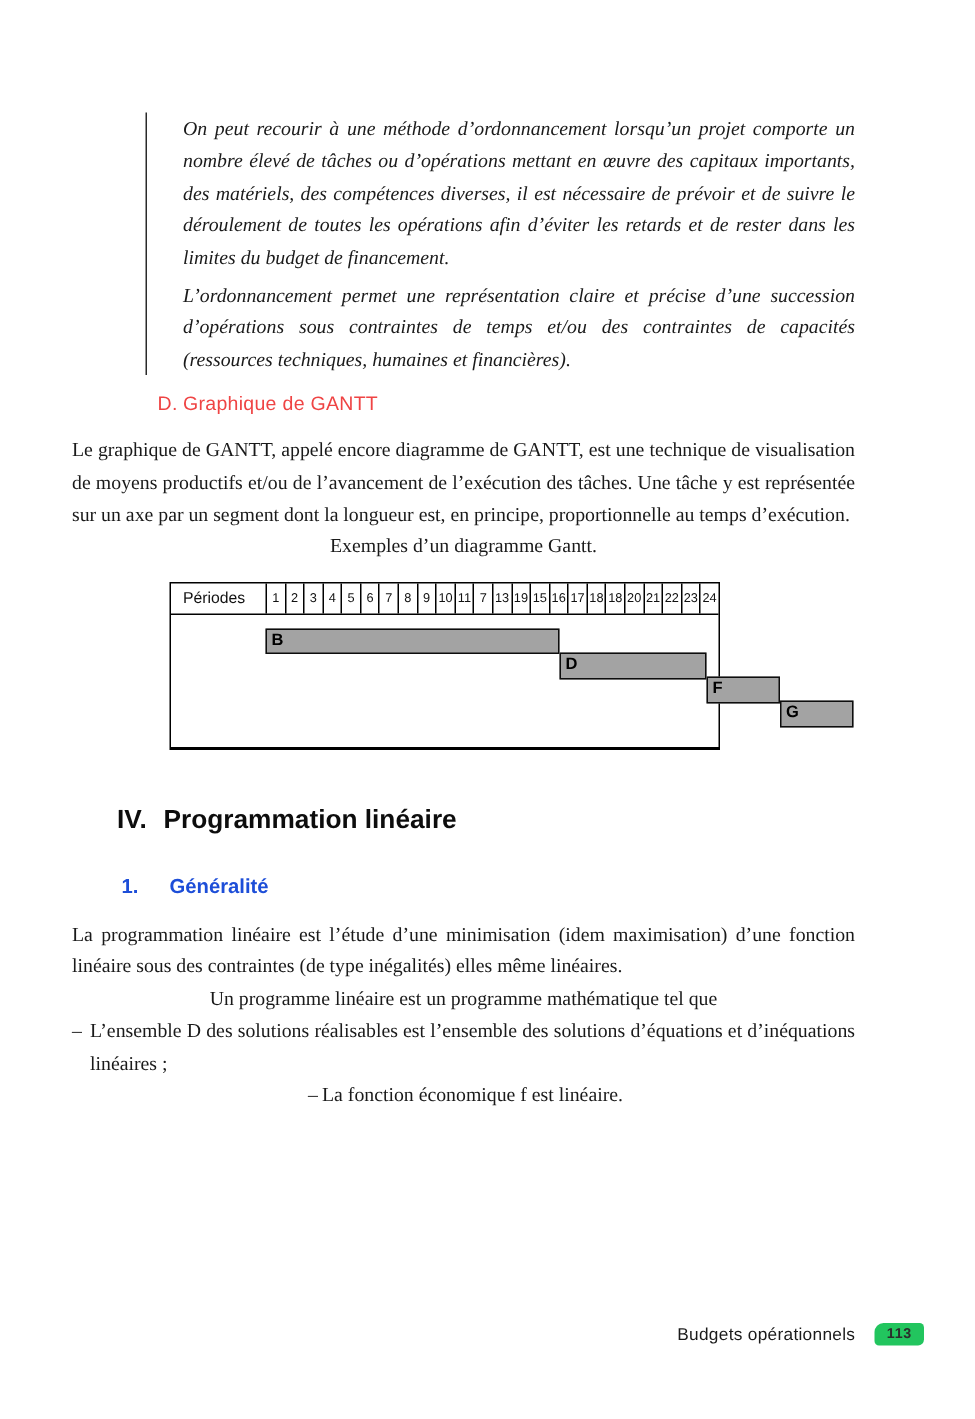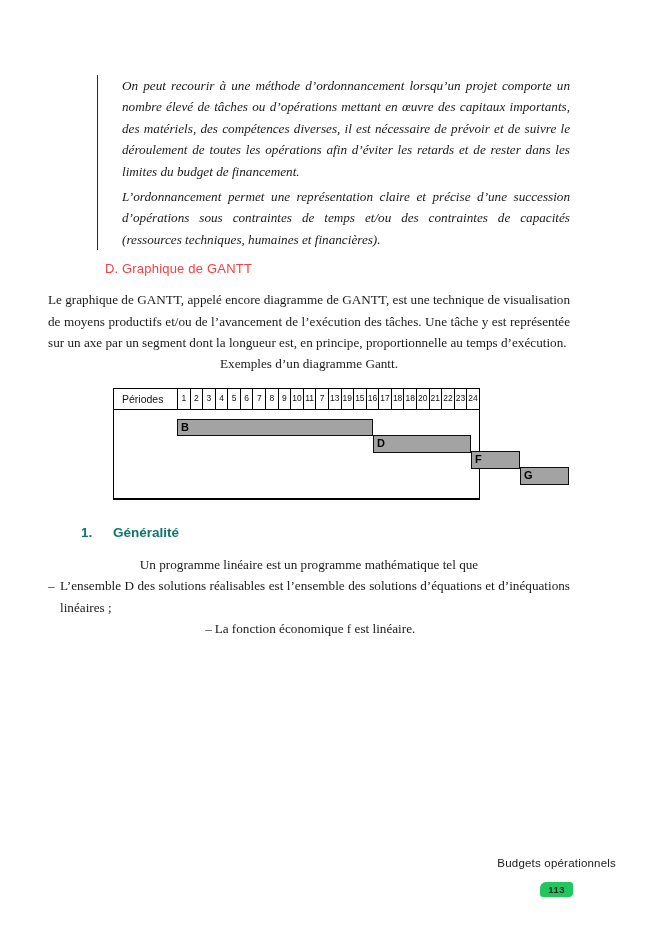--- a/index.html
+++ b/index.html
@@ -101,21 +101,21 @@
     color:#0d0d0d;
   }
   .heading-iv .sec-num{display:inline-block;width:31px;}
   
   .heading-1{
     margin:24px 40px 0 81px;
     font-family:"Liberation Sans", sans-serif;
     font-weight:bold;
     font-size:13.5px;
     line-height:18px;
-    color:#0f766e;
+    color:#1d4ed8;
   }
   .heading-1 .sec-num{display:inline-block;width:32px;font-weight:bold;}
   .gen-para{margin-top:12px;}
   .bullet{
     margin:0;
     font-size:13.2px;
     line-height:21.4px;
     text-align:justify;
     padding-left:12px;
     text-indent:-12px;
@@ -123,21 +123,20 @@
   .bullet .marker{display:inline-block;width:12px;text-indent:0;}
   
   .footer{
     position:absolute;
     right:34px;
     bottom:49px;
     display:flex;
     align-items:center;
     gap:13px;
     font-family:"Liberation Sans", sans-serif;
-    flex-direction:column;
   }
   .footer-label{
     font-size:11.5px;
     color:#1a1a1a;
     letter-spacing:.2px;
   }
   .page-badge{
     display:inline-block;
     background:#22c55e;
     color:#2b2b2b;
@@ -199,26 +198,30 @@
       </div>
     <div class="gantt-body">
 
     <div class="gantt-bar" style="left: 63px; width: 196px; top: 9px; background: rgb(163, 163, 163);">B</div>
         <div class="gantt-bar" style="left: 259px; width: 98px; top: 25.2px; background: rgb(163, 163, 163);">D</div>
         <div class="gantt-bar" style="left: 357px; width: 49px; top: 41.4px; background: rgb(163, 163, 163);">F</div>
         <div class="gantt-bar" style="left: 406px; width: 49px; top: 57.6px; background: rgb(163, 163, 163);">G</div>
       </div>
   </div>
 
+  <div class="heading-iv">
+    <span class="sec-num">IV.</span><span>Programmation linéaire</span>
+  </div>
 
   <div class="heading-1">
     <span class="sec-num">1.</span><span>Généralité</span>
   </div>
 
   <div class="body-para gen-para">
+    <p>La programmation linéaire est l’étude d’une minimisation (idem maximisation) d’une fonction linéaire sous des contraintes (de type inégalités) elles même linéaires.</p>
     <p class="last-left">Un programme linéaire est un programme mathématique tel que</p>
     <p class="bullet"><span class="marker">–</span><span>L’ensemble D des solutions réalisables est l’ensemble des solutions d’équations et d’inéquations linéaires ;</span></p>
     <p class="bullet last-left"><span class="marker">–</span><span>La fonction économique f est linéaire.</span></p>
   </div>
 
   <div class="footer">
     <span class="footer-label">Budgets opérationnels</span>
     <span class="page-badge">113</span>
   </div>
 

